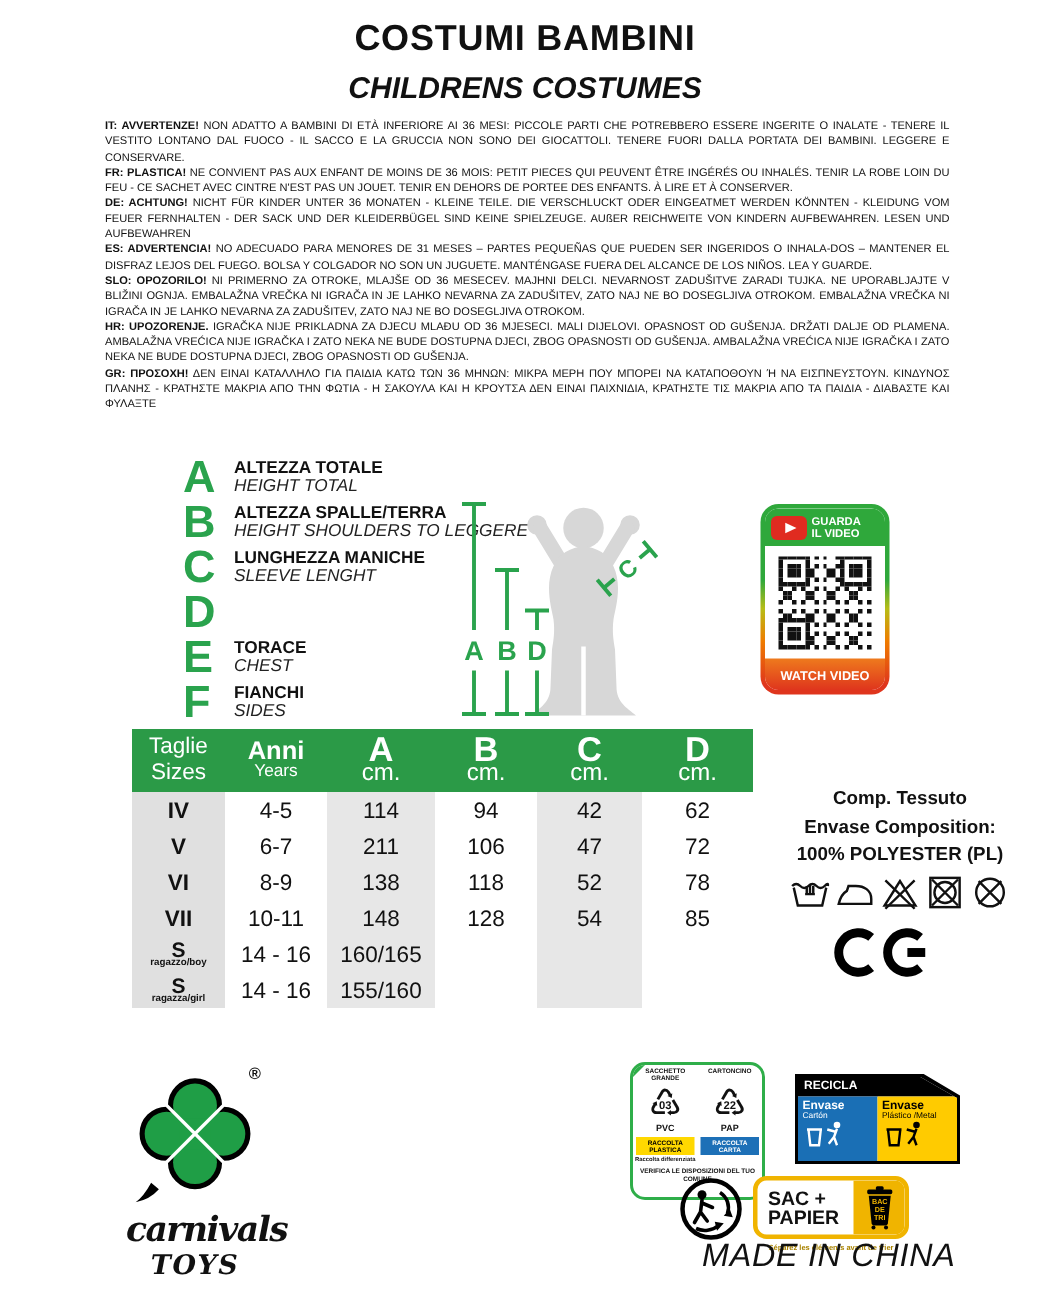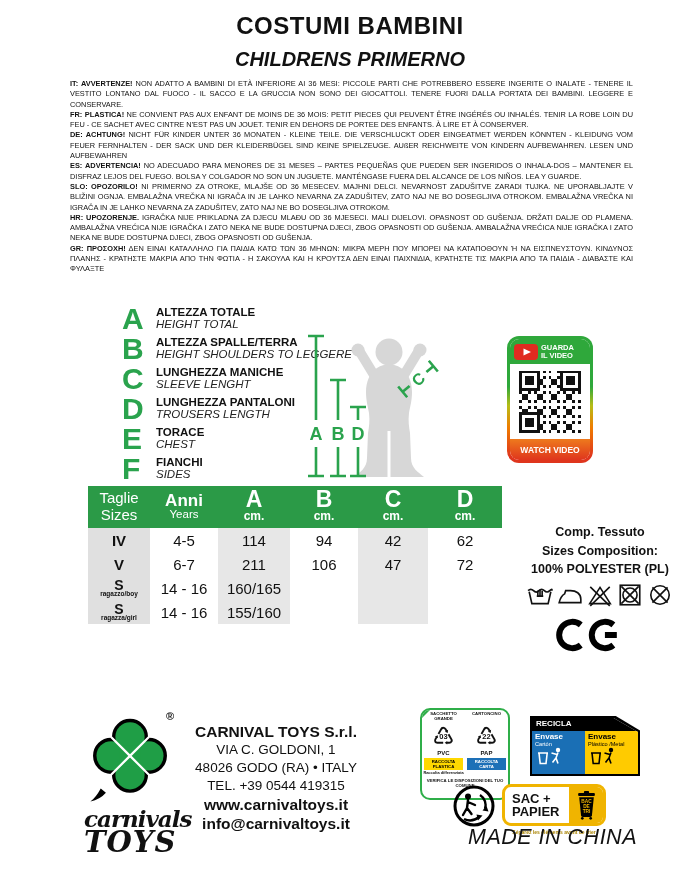--- a/index.html
+++ b/index.html
@@ -34,38 +34,38 @@
   .qr-bottom{height:21px;background:linear-gradient(180deg,#ee7a1d,#df351d);display:flex;align-items:center;justify-content:center;
              color:#fff;font-size:8.5px;font-weight:800;}
 
   
   table.sizes{left:88px;top:486px;width:414px;border-collapse:collapse;table-layout:fixed;position:absolute;}
   table.sizes th{background:#2b9a47;color:#fff;vertical-align:middle;padding:3px 0 5px;}
   .th-sm{font-size:15px;font-weight:normal;line-height:17px;}
   .th-anni{font-size:17px;font-weight:bold;line-height:15px;}
   .th-years{font-size:11.5px;font-weight:normal;line-height:12px;}
   .th-letter{font-size:23px;font-weight:bold;line-height:20px;}
-  .th-unit{font-size:12px;font-weight:bold;line-height:14px;}
+  .th-unit{font-size:16px;font-weight:normal;line-height:14px;}
   table.sizes td{text-align:center;font-size:15px;height:24px;padding:0;}
   td.c-gray{background:#e7e7e7;}
   td.c-size{background:#e0e0e0;font-weight:bold;}
   .sub-label{font-size:6.5px;font-weight:bold;line-height:6.5px;margin-top:-1px;}
   td.c-size .big-s{font-size:14px;line-height:13px;}
 
   
   .comp{left:505px;top:523px;width:190px;text-align:center;}
   .comp-line{font-size:12.5px;font-weight:bold;line-height:18.5px;}
   .care-row{display:flex;justify-content:center;gap:4px;margin-top:3px;}
   .ce{margin-top:10px;margin-right:14px;}
 
   
   .logo{left:84px;top:712px;width:92px;text-align:center;}
   .logo .reg{position:absolute;top:-2px;right:2px;font-size:11px;font-weight:bold;}
   .brand1{font-family:"DejaVu Serif",serif;font-style:italic;font-weight:bold;font-size:23px;line-height:22px;letter-spacing:-1px;}
-  .brand2{font-family:"DejaVu Serif",serif;font-style:italic;font-weight:bold;font-size:29px;line-height:25px;letter-spacing:1px;}
+  .brand2{font-family:"DejaVu Serif",serif;font-style:italic;font-weight:bold;font-size:18px;line-height:25px;letter-spacing:1px;}
   .company{left:178px;top:722px;width:196px;text-align:center;}
   .co-name{font-size:15.5px;font-weight:800;line-height:19px;}
   .co-line{font-size:13.5px;line-height:18px;}
   .co-strong{font-size:15.5px;font-weight:800;line-height:19px;}
 
   
   .ita-panel{left:420px;top:708px;width:90px;height:92px;border:2px solid #2fae49;border-radius:10px;background:#fff;
              box-sizing:border-box;text-align:center;overflow:hidden;}
   .ita-corner{position:absolute;left:-2px;top:-2px;width:0;height:0;border-top:12px solid #2fae49;border-right:12px solid transparent;}
   .ita-cols{display:flex;}
@@ -102,21 +102,21 @@
   .sac-note{left:498px;top:829px;width:112px;text-align:center;font-size:5px;font-weight:bold;color:#a98300;}
 
   .made-in{left:450px;top:825px;width:205px;font-size:21.5px;font-weight:400;font-style:italic;letter-spacing:.5px;text-align:center;}
 </style>
 </head>
 <body>
 
 <div class="page">
 
   <div class="abs title">COSTUMI BAMBINI</div>
-  <div class="abs subtitle">CHILDRENS PRIMERNO</div>
+  <div class="abs subtitle">CHILDRENS COSTUMES</div>
 
   <div class="abs warnings">
     <p><b>IT: AVVERTENZE!</b><span> NON ADATTO A BAMBINI DI ETÀ INFERIORE AI 36 MESI: PICCOLE PARTI CHE POTREBBERO ESSERE INGERITE O INALATE - TENERE IL VESTITO LONTANO DAL FUOCO - IL SACCO E LA GRUCCIA NON SONO DEI GIOCATTOLI. TENERE FUORI DALLA PORTATA DEI BAMBINI. LEGGERE E CONSERVARE.</span></p>
     <p><b>FR: PLASTICA!</b><span> NE CONVIENT PAS AUX ENFANT DE MOINS DE 36 MOIS: PETIT PIECES QUI PEUVENT ÊTRE INGÉRÉS OU INHALÉS. TENIR LA ROBE LOIN DU FEU - CE SACHET AVEC CINTRE N'EST PAS UN JOUET. TENIR EN DEHORS DE PORTEE DES ENFANTS. À LIRE ET À CONSERVER.</span></p>
     <p><b>DE: ACHTUNG!</b><span> NICHT FÜR KINDER UNTER 36 MONATEN - KLEINE TEILE. DIE VERSCHLUCKT ODER EINGEATMET WERDEN KÖNNTEN - KLEIDUNG VOM FEUER FERNHALTEN - DER SACK UND DER KLEIDERBÜGEL SIND KEINE SPIELZEUGE. AUßER REICHWEITE VON KINDERN AUFBEWAHREN. LESEN UND AUFBEWAHREN</span></p>
     <p><b>ES: ADVERTENCIA!</b><span> NO ADECUADO PARA MENORES DE 31 MESES – PARTES PEQUEÑAS QUE PUEDEN SER INGERIDOS O INHALA-DOS – MANTENER EL DISFRAZ LEJOS DEL FUEGO. BOLSA Y COLGADOR NO SON UN JUGUETE. MANTÉNGASE FUERA DEL ALCANCE DE LOS NIÑOS. LEA Y GUARDE.</span></p>
     <p><b>SLO: OPOZORILO!</b><span> NI PRIMERNO ZA OTROKE, MLAJŠE OD 36 MESECEV. MAJHNI DELCI. NEVARNOST ZADUŠITVE ZARADI TUJKA. NE UPORABLJAJTE V BLIŽINI OGNJA. EMBALAŽNA VREČKA NI IGRAČA IN JE LAHKO NEVARNA ZA ZADUŠITEV, ZATO NAJ NE BO DOSEGLJIVA OTROKOM. EMBALAŽNA VREČKA NI IGRAČA IN JE LAHKO NEVARNA ZA ZADUŠITEV, ZATO NAJ NE BO DOSEGLJIVA OTROKOM.</span></p>
     <p><b>HR: UPOZORENJE.</b><span> IGRAČKA NIJE PRIKLADNA ZA DJECU MLAĐU OD 36 MJESECI. MALI DIJELOVI. OPASNOST OD GUŠENJA. DRŽATI DALJE OD PLAMENA. AMBALAŽNA VREĆICA NIJE IGRAČKA I ZATO NEKA NE BUDE DOSTUPNA DJECI, ZBOG OPASNOSTI OD GUŠENJA. AMBALAŽNA VREĆICA NIJE IGRAČKA I ZATO NEKA NE BUDE DOSTUPNA DJECI, ZBOG OPASNOSTI OD GUŠENJA.</span></p>
     <p><b>GR: ΠΡΟΣΟΧΗ!</b><span> ΔΕΝ ΕΙΝΑΙ ΚΑΤΑΛΛΗΛΟ ΓΙΑ ΠΑΙΔΙΑ ΚΑΤΩ ΤΩΝ 36 ΜΗΝΩΝ: ΜΙΚΡΑ ΜΕΡΗ ΠΟΥ ΜΠΟΡΕΙ ΝΑ ΚΑΤΑΠΟΘΟΥΝ Ή ΝΑ ΕΙΣΠΝΕΥΣΤΟΥΝ. ΚΙΝΔΥΝΟΣ ΠΛΑΝΗΣ - ΚΡΑΤΗΣΤΕ ΜΑΚΡΙΑ ΑΠΟ ΤΗΝ ΦΩΤΙΑ - Η ΣΑΚΟΥΛΑ ΚΑΙ Η ΚΡΟΥΤΣΑ ΔΕΝ ΕΙΝΑΙ ΠΑΙΧΝΙΔΙΑ, ΚΡΑΤΗΣΤΕ ΤΙΣ ΜΑΚΡΙΑ ΑΠΟ ΤΑ ΠΑΙΔΙΑ - ΔΙΑΒΑΣΤΕ ΚΑΙ ΦΥΛΑΞΤΕ</span></p>
   </div>
@@ -138,24 +138,20 @@
     </div>
     <div class="legend-row">
       <div class="legend-letter">C</div>
       <div>
           <div class="legend-it">LUNGHEZZA MANICHE</div>
            <div class="legend-en">SLEEVE LENGHT</div>
         </div>
     </div>
     <div class="legend-row">
       <div class="legend-letter">D</div>
-      <div>
-          <div class="legend-it">LUNGHEZZA PANTALONI</div>
-           <div class="legend-en">TROUSERS LENGTH</div>
-        </div>
     </div>
     <div class="legend-row">
       <div class="legend-letter">E</div>
       <div>
           <div class="legend-it">TORACE</div>
            <div class="legend-en">CHEST</div>
         </div>
     </div>
     <div class="legend-row">
       <div class="legend-letter">F</div>
@@ -699,20 +695,36 @@
       </tr>
       <tr>
         <td class="c-size">V</td>
         <td>6-7</td>
         <td class="c-gray">211</td>
         <td>106</td>
         <td class="c-gray">47</td>
         <td>72</td>
       </tr>
       <tr>
+        <td class="c-size">VI</td>
+        <td>8-9</td>
+        <td class="c-gray">138</td>
+        <td>118</td>
+        <td class="c-gray">52</td>
+        <td>78</td>
+      </tr>
+      <tr>
+        <td class="c-size">VII</td>
+        <td>10-11</td>
+        <td class="c-gray">148</td>
+        <td>128</td>
+        <td class="c-gray">54</td>
+        <td>85</td>
+      </tr>
+      <tr>
         <td class="c-size">
             <div class="big-s">S</div>
             <div class="sub-label">ragazzo/boy</div>
           </td>
         <td>14 - 16</td>
         <td class="c-gray">160/165</td>
         <td></td>
         <td class="c-gray"></td>
         <td></td>
       </tr>
@@ -725,21 +737,21 @@
         <td class="c-gray">155/160</td>
         <td></td>
         <td class="c-gray"></td>
         <td></td>
       </tr>
     </tbody>
   </table>
 
   <div class="abs comp">
     <div class="comp-line">Comp. Tessuto</div>
-    <div class="comp-line">Sizes Composition:</div>
+    <div class="comp-line">Envase Composition:</div>
     <div class="comp-line">100% POLYESTER (PL)</div>
     <div class="care-row">
       <svg width="26" height="26" viewBox="0 0 24 24" fill="none" stroke="#111" stroke-width="1.5">
         <path d="M1,8 Q3.5,5.5 6,8 T11,8 T16,8 T21,8 T23,8"></path>
         <path d="M2,9 L4.5,20 H19.5 L22,9"></path>
         <path d="M10,8 V13 M12,7 V13 M14,8 V13 M9,13 H15"></path>
       </svg>
       <svg width="26" height="26" viewBox="0 0 24 24" fill="none" stroke="#111" stroke-width="1.5">
         <path d="M2,19 H22 V16 C22,10.5 17.5,8 12.5,8 H8 L7,11 C4.5,12.5 2.8,15.5 2,19 Z"></path>
       </svg>
@@ -782,28 +794,20 @@
       </g>
       <g stroke="#fff" stroke-width="2.6">
         <path d="M50,50 L72,28 M50,50 L28,28 M50,50 L28,72 M50,50 L72,72"></path>
       </g>
       <path d="M16,88 Q10,99 4,103 Q15,101 22,93 Z" fill="#000"></path>
     </svg>
     <div class="brand1">carnivals</div>
     <div class="brand2">TOYS</div>
   </div>
 
-  <div class="abs company">
-    <div class="co-name">CARNIVAL TOYS S.r.l.</div>
-    <div class="co-line">VIA C. GOLDONI, 1</div>
-    <div class="co-line">48026 GODO (RA) • ITALY</div>
-    <div class="co-line">TEL. +39 0544 419315</div>
-    <div class="co-strong">www.carnivaltoys.it</div>
-    <div class="co-strong">info@carnivaltoys.it</div>
-  </div>
 
   <div class="abs ita-panel">
     <div class="ita-corner"></div>
     <div class="ita-cols">
       <div class="ita-col">
         <div class="ita-h"><span>SACCHETTO</span><br><span>GRANDE</span></div>
         <div class="recy-sym">
           <span class="recy-char">♺</span>
           <span class="recy-num">03</span>
         </div>

